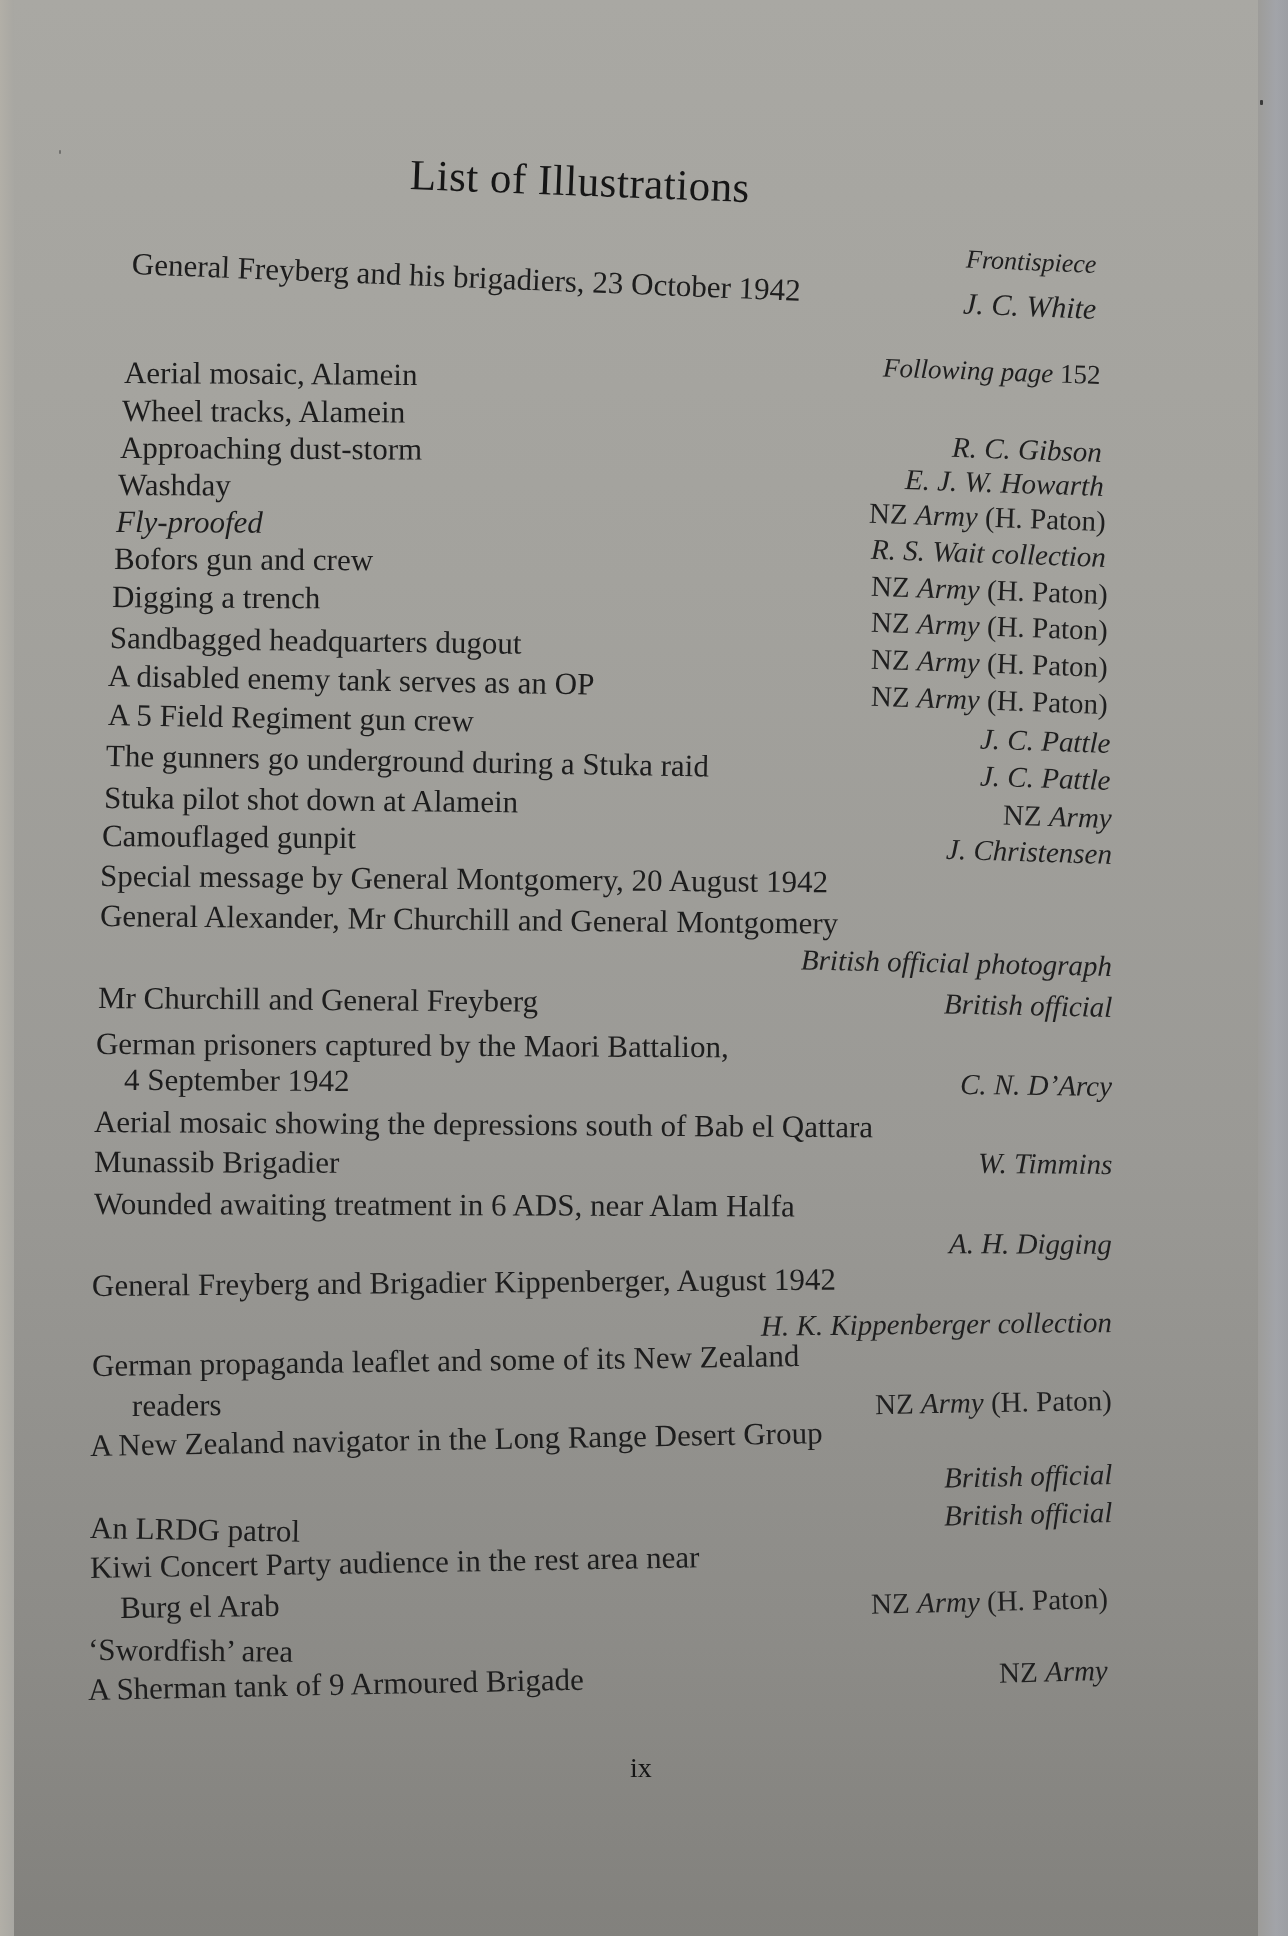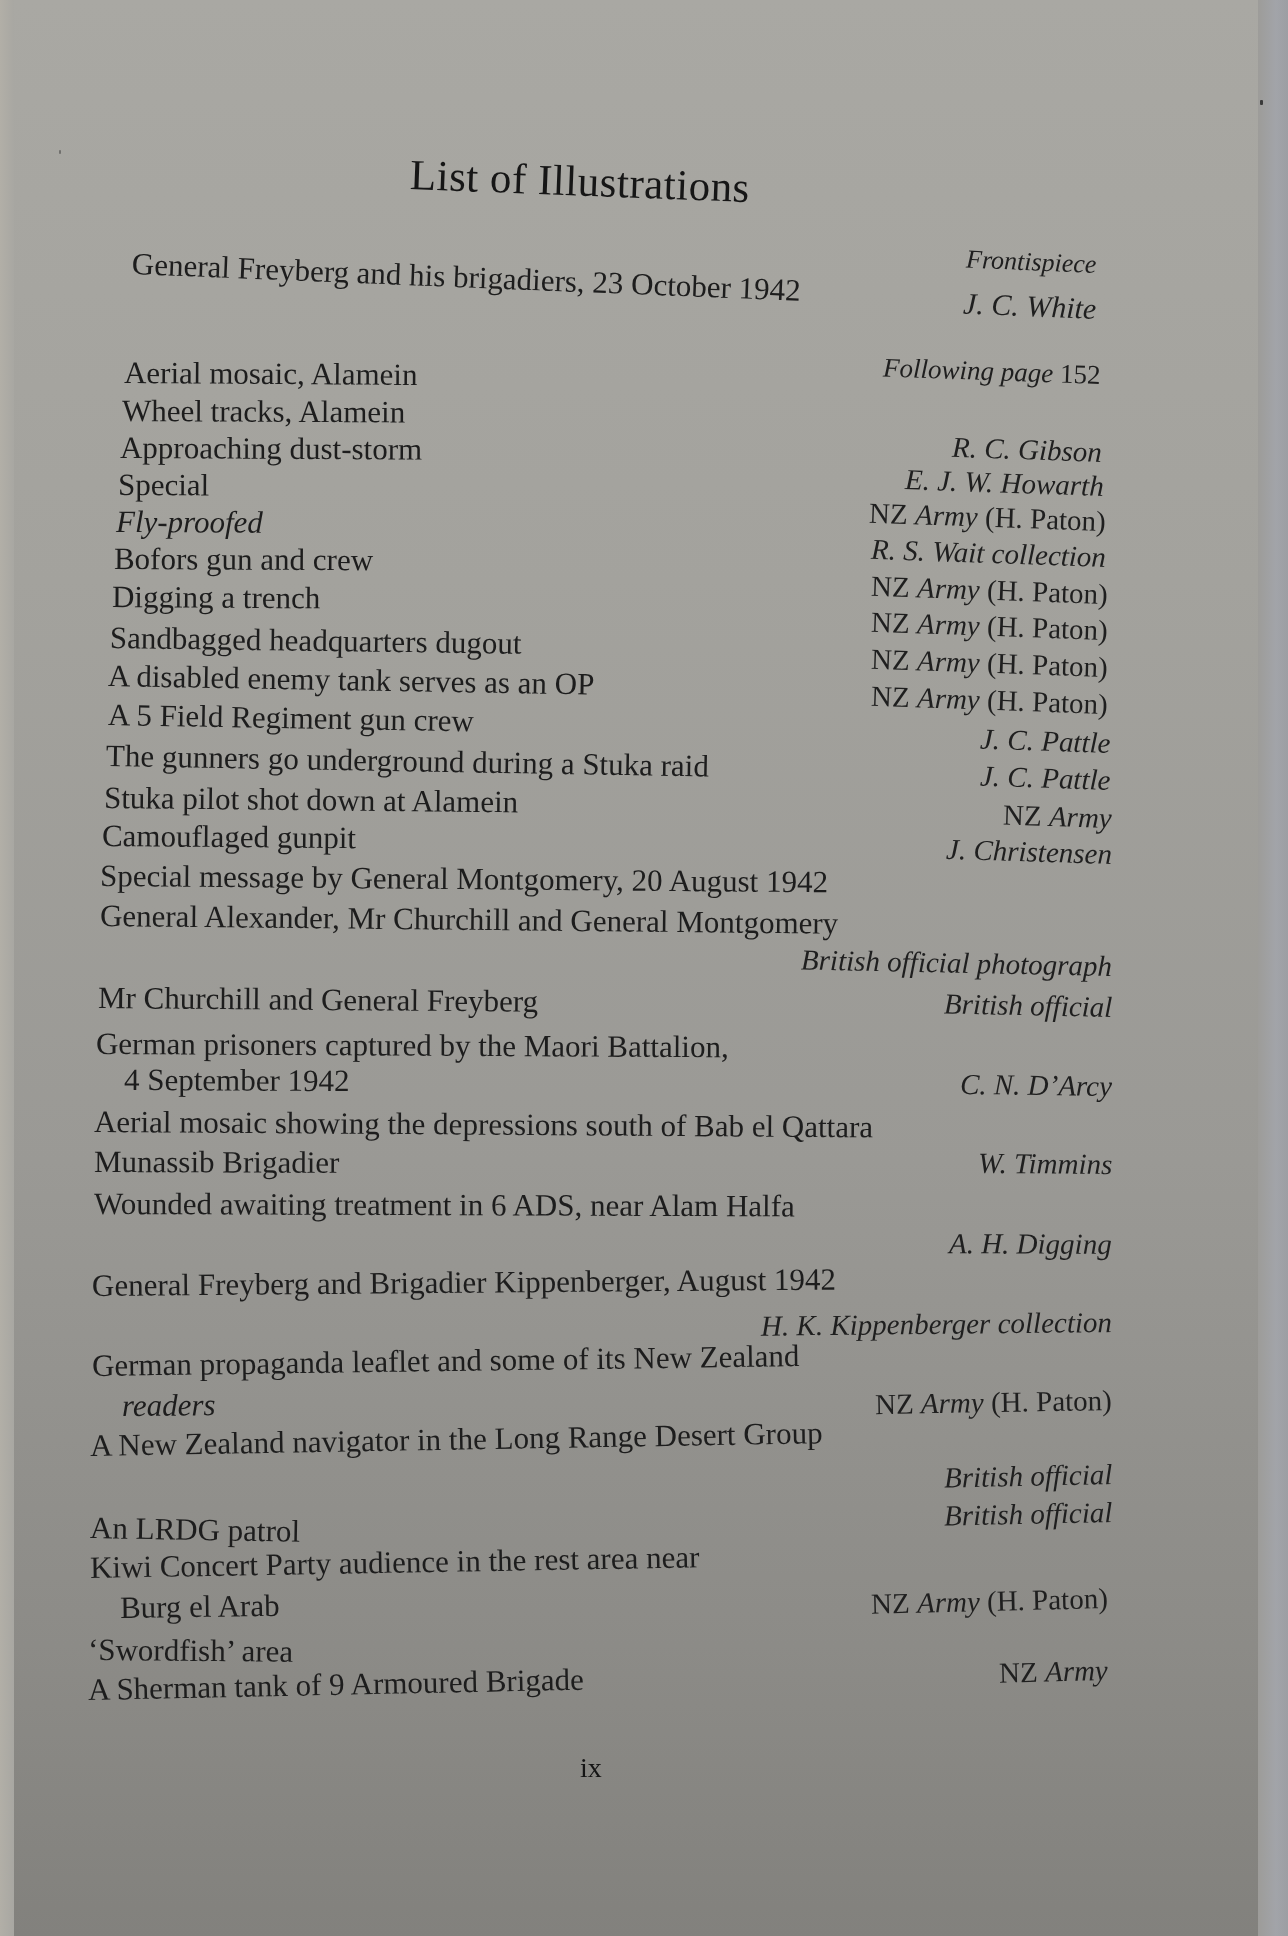--- a/index.html
+++ b/index.html
@@ -65,21 +65,21 @@
       font-size: 29px;
       font-style: italic;
       white-space: nowrap;
       text-align: right;
       transform-origin: right center;
       color: #1f1f1f;
     }
     .credit .upright { font-style: normal; }
     .page-number {
       position: absolute;
-      left: 580px;
+      left: 630px;
       top: 1752px;
       font-size: 28px;
       color: #151515;
     }
     .speck {
       position: absolute;
       width: 3px;
       height: 5px;
       background: #3a3a3a;
       border-radius: 1px;
@@ -105,21 +105,21 @@
       <span class="upright">152</span>
     </div>
 
     <div class="entry" style="left:124px; top:355px; transform:rotate(0.4deg);">Aerial mosaic, Alamein</div>
 
     <div class="entry" style="left:122px; top:393px; transform:rotate(0.3deg);">Wheel tracks, Alamein</div>
 
     <div class="entry" style="left:120px; top:430px; transform:rotate(0.3deg);">Approaching dust-storm</div>
     <div class="credit" style="right:156px; top:436px; transform:rotate(2deg);">R. C. Gibson</div>
 
-    <div class="entry" style="left:118px; top:467px; transform:rotate(0.3deg);">Special</div>
+    <div class="entry" style="left:118px; top:467px; transform:rotate(0.3deg);">Washday</div>
     <div class="credit" style="right:154px; top:470px; transform:rotate(2deg);">E. J. W. Howarth</div>
 
     <div class="entry" style="left:116px; top:504px; transform:rotate(0.3deg);font-style:italic;">Fly-proofed</div>
     <div class="credit" style="right:152px; top:505px; transform:rotate(2deg);"><span class="upright">NZ </span><span>Army </span><span class="upright">(H. Paton)</span></div>
 
     <div class="entry" style="left:114px; top:541px; transform:rotate(0.3deg);">Bofors gun and crew</div>
     <div class="credit" style="right:152px; top:541px; transform:rotate(2deg);">R. S. Wait collection</div>
 
     <div class="entry" style="left:112px; top:579px; transform:rotate(0.4deg);">Digging a trench</div>
     <div class="credit" style="right:150px; top:578px; transform:rotate(2deg);"><span class="upright">NZ </span><span>Army </span><span class="upright">(H. Paton)</span></div>
@@ -160,21 +160,21 @@
     <div class="entry" style="left:94px; top:1144px; transform:rotate(0.2deg);">Munassib Brigadier</div>
     <div class="credit" style="right:146px; top:1148px; transform:rotate(0.5deg);">W. Timmins</div>
 
     <div class="entry" style="left:94px; top:1186px; transform:rotate(0.2deg);">Wounded awaiting treatment in 6 ADS, near Alam Halfa</div>
     <div class="credit" style="right:146px; top:1228px; transform:rotate(0.3deg);">A. H. Digging</div>
 
     <div class="entry" style="left:92px; top:1268px; transform:rotate(-0.5deg);">General Freyberg and Brigadier Kippenberger, August 1942</div>
     <div class="credit" style="right:146px; top:1306px; transform:rotate(-0.6deg);">H. K. Kippenberger collection</div>
 
     <div class="entry" style="left:92px; top:1348px; transform:rotate(-0.8deg);">German propaganda leaflet and some of its New Zealand</div>
-    <div class="entry" style="left:122px; top:1388px; transform:rotate(-0.5deg);font-style:italic;">readers</div>
+    <div class="entry" style="left:132px; top:1388px; transform:rotate(-0.5deg);">readers</div>
     <div class="credit" style="right:146px; top:1384px; transform:rotate(-1deg);"><span class="upright">NZ </span><span>Army </span><span class="upright">(H. Paton)</span></div>
 
     <div class="entry" style="left:90px; top:1428px; transform:rotate(-1deg);">A New Zealand navigator in the Long Range Desert Group</div>
     <div class="credit" style="right:146px; top:1458px; transform:rotate(-1.2deg);">British official</div>
 
     <div class="entry" style="left:90px; top:1510px; transform:rotate(1deg);">An LRDG patrol</div>
     <div class="credit" style="right:146px; top:1496px; transform:rotate(-1.2deg);">British official</div>
 
     <div class="entry" style="left:90px; top:1550px; transform:rotate(-1deg);">Kiwi Concert Party audience in the rest area near</div>
     <div class="entry" style="left:120px; top:1590px; transform:rotate(-0.8deg);">Burg el Arab</div>

